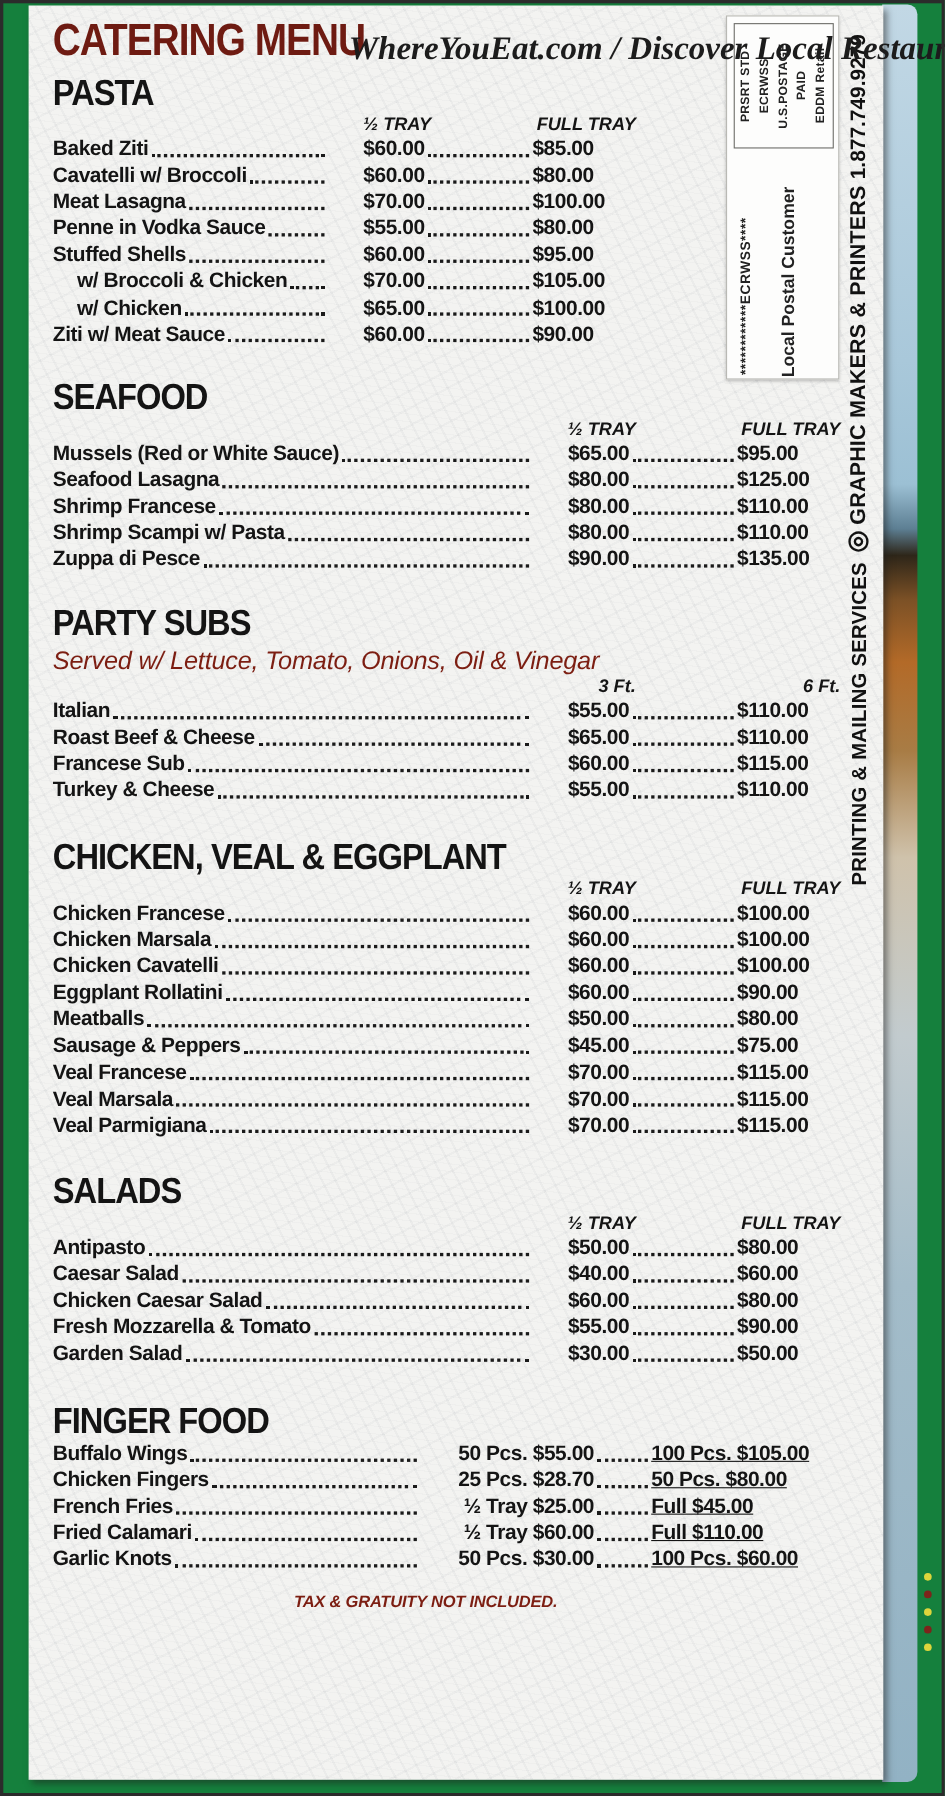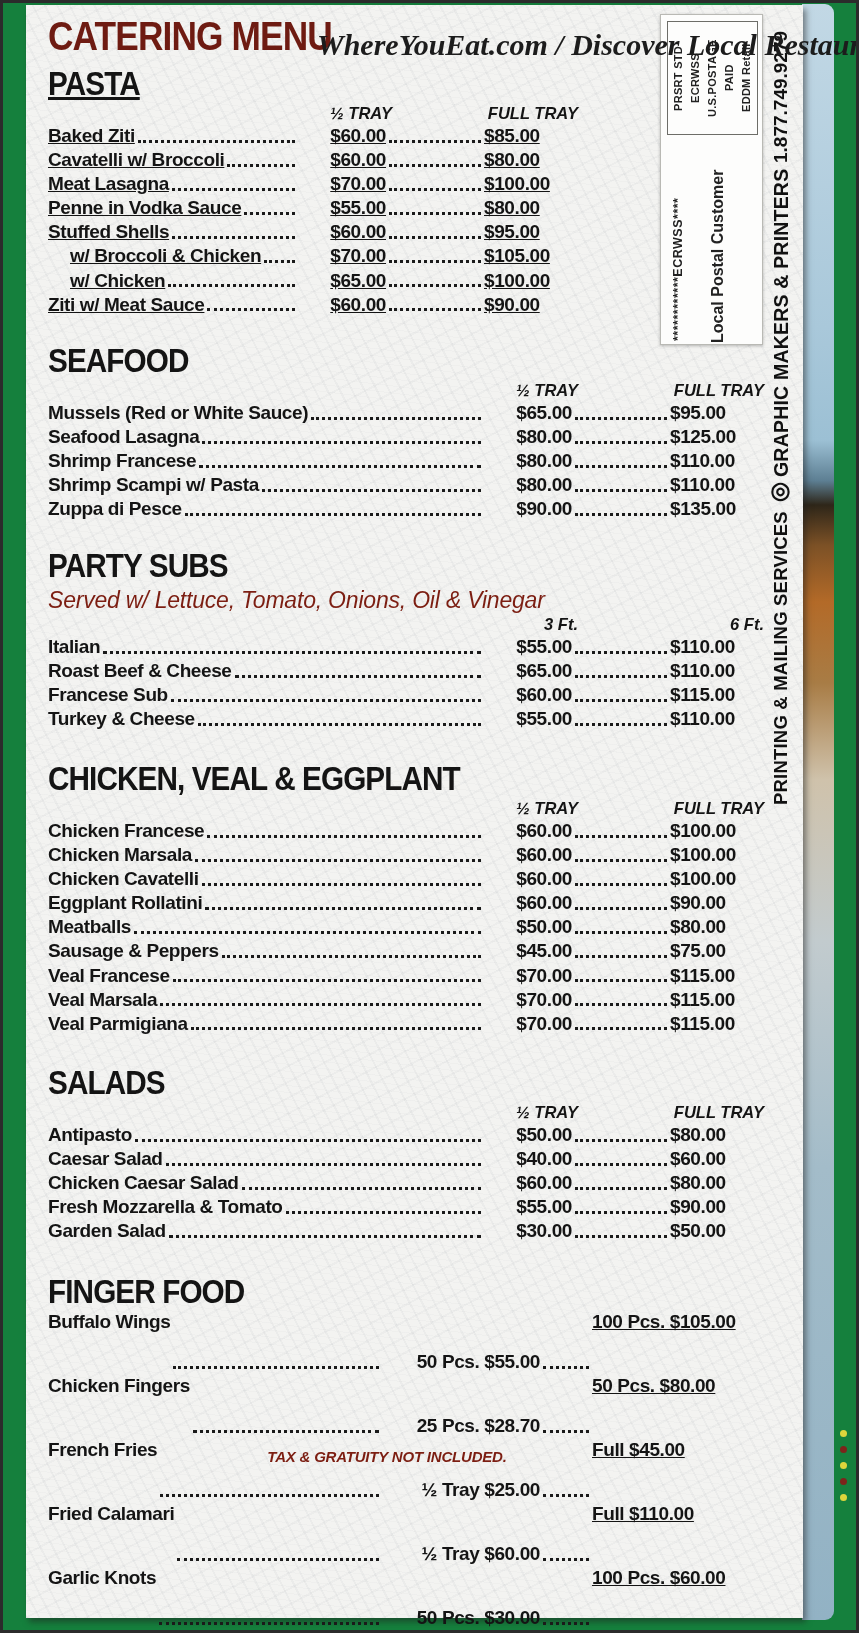--- a/index.html
+++ b/index.html
@@ -115,21 +115,21 @@
   .sec-narrow .row { width:530px; }
   .nm { white-space:nowrap; }
   .nm.ind { padding-left:22px; }
   .leader {
     flex:1 1 auto; min-width:10px; align-self:flex-end;
     border-bottom:3px dotted #1a1a1a; margin:0 3px 4px 3px;
   }
   .l2 { flex:0 0 92px; }
   .p1 { flex:0 0 88px; text-align:right; white-space:nowrap; }
   .p2 { flex:0 0 94px; text-align:left; white-space:nowrap; }
-  .sec-finger .p1 { flex:0 0 158px;margin-top:40px; }
+  .sec-finger .p1 { flex:0 0 158px; }
   .sec-finger .l2 { flex:0 0 46px; }
   .sec-finger .p2 { flex:0 0 172px;text-decoration:underline; }
 
   .footer-note {
     position:absolute; left:11px; top:1443px; width:700px; text-align:center;
     font-style:italic; font-weight:700; font-size:15px; color:#7c1e12;
     letter-spacing:-.2px;
   }
 </style>
 </head>
@@ -165,21 +165,21 @@
     </div>
 
     <div class="side-text">
       <span class="svc">PRINTING &amp; MAILING SERVICES</span>
       <span class="spiral">◎</span>
       <span class="brand">GRAPHIC MAKERS &amp; PRINTERS</span>
       <span class="phone">1.877.749.9279</span>
     </div>
 
     <div>
-        <section class="menu-section sec-narrow" style="top: 62px; text-decoration: underline;">
+        <section class="menu-section sec-narrow" style="top: 62px;">
           <h2 class="sec-title">PASTA</h2>
           <div class="col-head">
             <span class="ch1">½ TRAY</span>
             <span class="ch2">FULL TRAY</span>
           </div>
           <div class="rows">
             <div class="row">
               <span class="nm">Baked Ziti</span>
               <span class="leader"></span>
               <span class="p1">$60.00</span>

